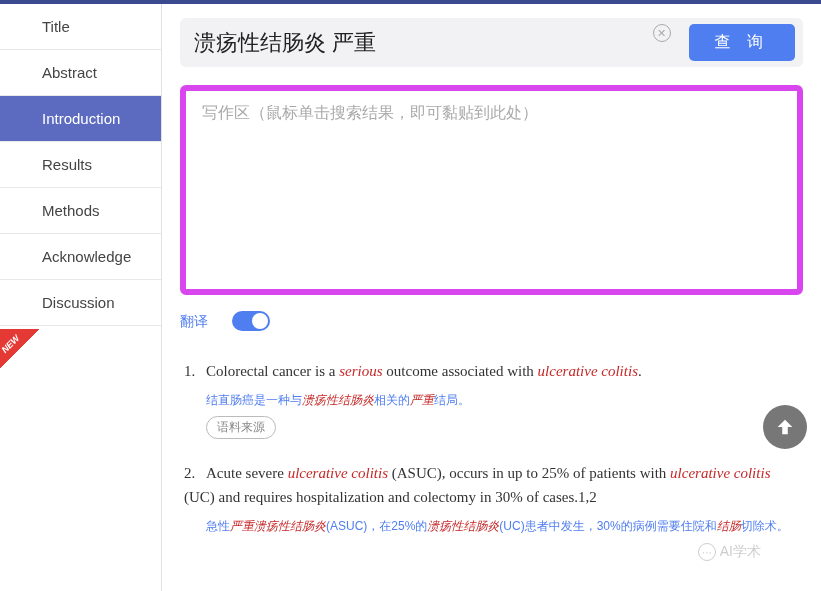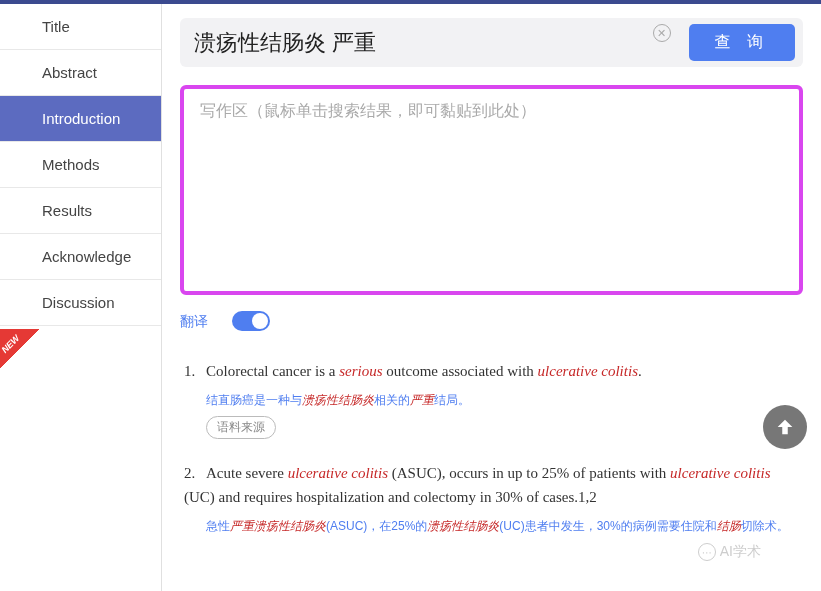--- a/index.html
+++ b/index.html
@@ -9,21 +9,21 @@
 .sidebar { width: 162px; flex-shrink: 0; border-right: 1px solid #e0e0e0; position: relative; }
 .side-item { padding: 14px 0 14px 42px; border-bottom: 1px solid #e8e8e8; color: #444; cursor: pointer; font-size: 15px; position: relative; }
 .side-item.active { background: #5c6bc0; color: #fff; }
 .new-badge { position: absolute; left: -2px; top: 325px; width: 42px; height: 42px; background: linear-gradient(135deg, #e53935 50%, transparent 50%); color: #fff; font-size: 9px; font-style: italic; font-weight: bold; transform: none; }
 .new-badge span { position: absolute; transform: rotate(-45deg); left: 2px; top: 10px; }
 .main { flex: 1; padding: 14px 18px 0 18px; overflow: hidden; }
 .searchbar { display: flex; background: #f2f2f4; border-radius: 6px; padding: 6px 8px 6px 14px; gap: 18px; }
 .search-input { flex: 1; border: none; background: transparent; font-size: 22px; outline: none; color: #222; }
 .clear-btn { width: 18px; height: 18px; border: 1.5px solid #aaa; border-radius: 50%; display: flex; align-items: center; justify-content: center; color: #aaa; font-size: 11px; cursor: pointer; }
 .query-btn { background: #4f7ef0; color: #fff; border: none; border-radius: 5px; padding: 8px 26px; font-size: 16px; cursor: pointer; letter-spacing: 6px; }
-.writearea { margin-top: 18px; border: 4px solid #d946ef; border-radius: 6px; height: 210px; padding: 12px 16px; color: #aaa; font-size: 16px; }
+.writearea { margin-top: 18px; border: 6px solid #d946ef; border-radius: 6px; height: 210px; padding: 12px 16px; color: #aaa; font-size: 16px; }
 .translate-row { display: flex; align-items: flex-end; gap: 24px; margin-top: 16px; }
 .translate-label { color: #4f7ef0; font-size: 14px; }
 .toggle { width: 38px; height: 20px; background: #4f7ef0; border-radius: 10px; position: relative; cursor: pointer; }
 .toggle::after { content: ''; position: absolute; right: 2px; top: 2px; width: 16px; height: 16px; background: #fff; border-radius: 50%; }
 .results { margin-top: 28px; padding: 0 4px; }
 .result { margin-bottom: 22px; font-family: Georgia, serif; font-size: 15px; line-height: 1.6; }
 .result .num { display: inline-block; width: 22px; }
 .en { color: #333; }
 .hl-red { color: #c62828; font-style: italic; }
 .cn { color: #4f7ef0; font-family: Liberation Sans, sans-serif; font-size: 12px; margin-left: 22px; margin-top: 8px; }
@@ -36,22 +36,22 @@
 </style>
 </head>
 <body>
 
 <div class="topbar"></div>
 <div class="layout">
   <div class="sidebar">
     <div class="side-item">Title</div>
     <div class="side-item">Abstract</div>
     <div class="side-item active">Introduction</div>
+    <div class="side-item">Results</div>
     <div class="side-item">Methods</div>
-    <div class="side-item">Results</div>
     <div class="side-item">Acknowledge</div>
     <div class="side-item">Discussion</div>
     <div class="new-badge">
         <span>NEW</span>
       </div>
   </div>
 
   <div class="main">
     <div class="searchbar">
       <input class="search-input" value="溃疡性结肠炎 严重" style="">

